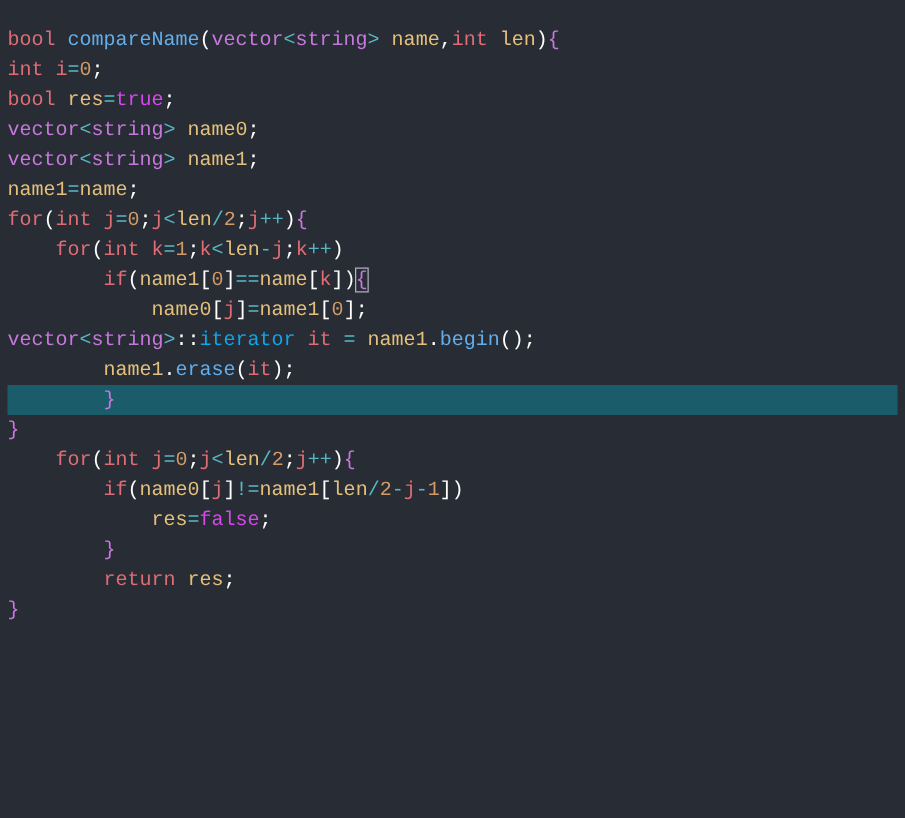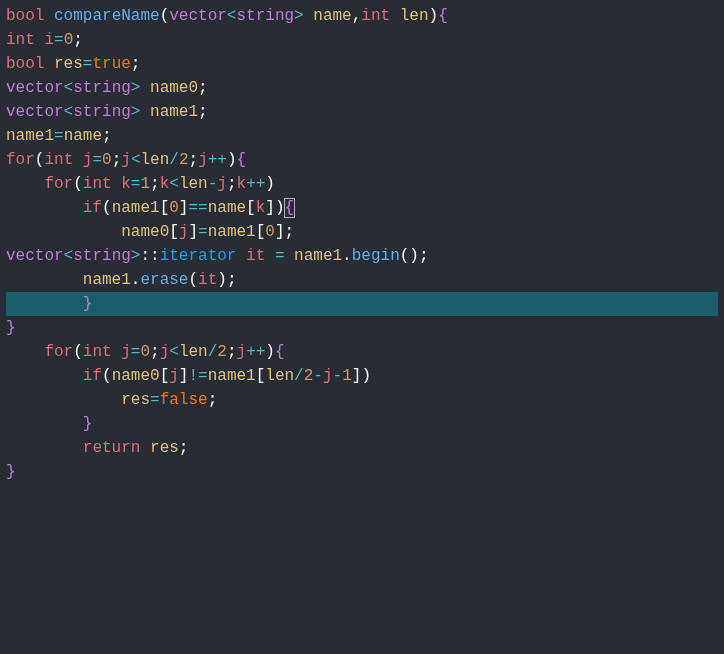--- a/index.html
+++ b/index.html
@@ -8,41 +8,41 @@
     background: #282c34;
     font-family: Menlo, Monaco, Consolas, "Courier New", monospace;
     font-size: 16px;
     line-height: 1.5;
     color: #abb2bf;
     width: 724px;
     height: 654px;
     overflow: hidden;
   }
   .editor {
-    padding: 4px 6px;
+    padding: 20px 6px;
     white-space: pre;
   }
   .line {
     display: block;
     min-height: 1.5em;
   }
   .highlighted {
     background: #1b5c6b;
     display: block;
   }
   .kw-bool   { color: #e06c75; }   
   .kw-type   { color: #e06c75; }
   .fn-name   { color: #61afef; }   
   .punct     { color: #abb2bf; }
   .ident     { color: #e5c07b; }   
   .ident2    { color: #e06c75; }   
   .str-type  { color: #c678dd; }   
   .op        { color: #56b6c2; }   
   .num       { color: #d19a66; }   
-  .bool-lit  { color: #f97316; }   
+  .bool-lit  { color: #d946ef; }   
   .brace     { color: #c678dd; }
   .white     { color: #ffffff; }
   .it-kw     { color: #0ea5e9; }   
   .cursor-box {
     border: 1px solid #abb2bf;
     padding: 0 0px;
     margin-left: -1px;
   }
 </style>
 </head>

